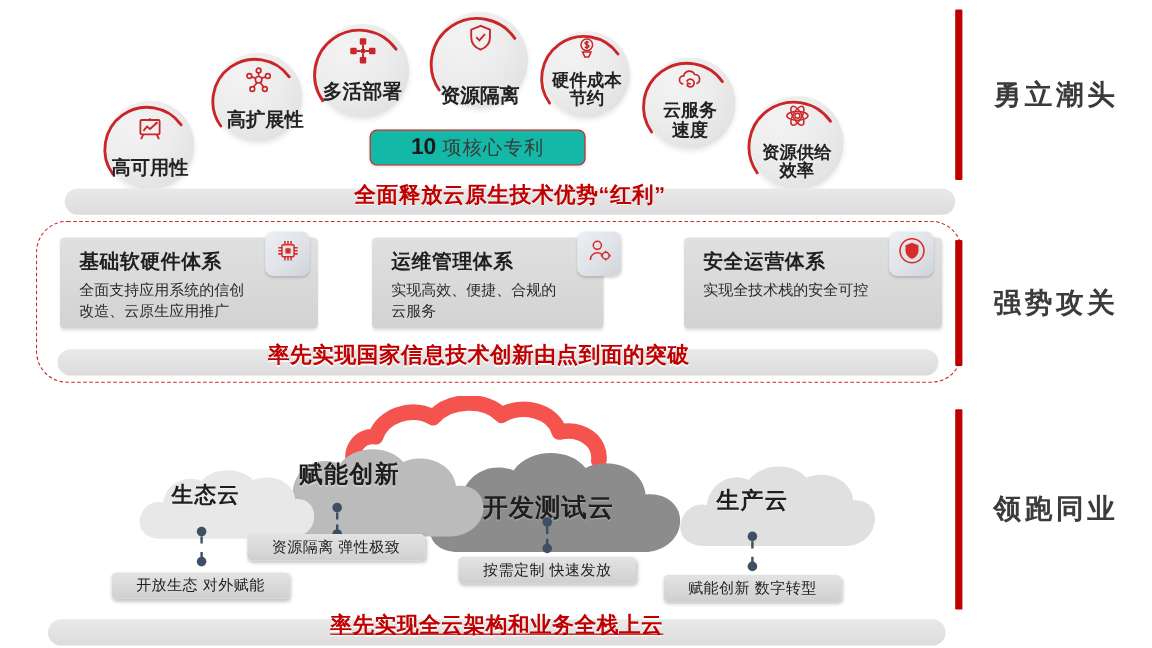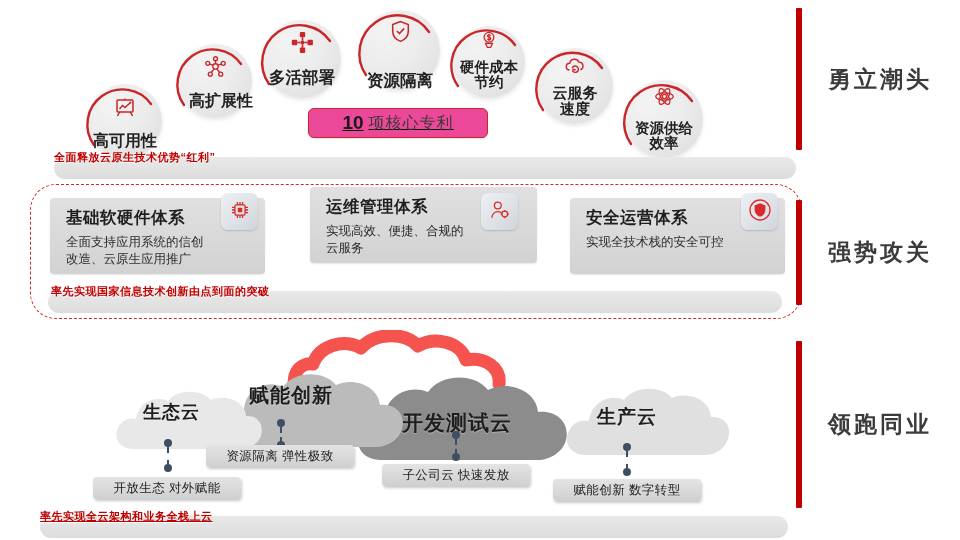--- a/index.html
+++ b/index.html
@@ -9,22 +9,22 @@
     position:relative;
   }
   .stage{position:absolute;left:0;top:0;width:960px;height:540px;}
 
   
   .banner-bar{
     position:absolute;height:22px;border-radius:11px;
     background:linear-gradient(180deg,#e9e9e9 0%,#e2e2e2 55%,#dcdcdc 100%);
   }
   .banner-text{
-    position:absolute;width:100%;text-align:left;
-    color:#c00000;font-weight:bold;font-size:11px;letter-spacing:.5px;
+    position:absolute;width:100%;text-align:center;
+    color:#c00000;font-weight:bold;font-size:18px;letter-spacing:.5px;
     text-shadow:0 1px 0 rgba(255,255,255,.9);
     white-space:nowrap;
   }
 
   
   .side-label{position:absolute;display:flex;align-items:center;}
   .side-bar{width:6px;background:#c00000;border-radius:1px;}
   .side-text{
     margin-left:26px;font-size:23px;font-weight:bold;color:#3b3b3b;
     letter-spacing:3px;white-space:nowrap;
@@ -43,23 +43,22 @@
   }
   .bubble-icon{
     position:absolute;left:0;right:0;display:flex;justify-content:center;
   }
   .bubble-label{
     position:relative;z-index:3;text-align:center;color:#222;
     font-weight:bold;line-height:1.08;white-space:nowrap;
   }
   .patent-badge{
     position:absolute;border:1.4px solid #c9262a;border-radius:6px;
-    background:#ec4899;display:flex;align-items:center;justify-content:center;
+    background:#14b8a6;display:flex;align-items:center;justify-content:center;
     box-shadow:0 1px 2px rgba(0,0,0,.12);
-    text-decoration:underline;
   }
   .patent-badge .num{font-size:19px;font-weight:bold;color:#1a1a1a;margin-right:5px;}
   .patent-badge .txt{font-size:16px;color:#3a3a3a;letter-spacing:1px;}
 
   
   .dashed-box{
     position:absolute;border:1.6px dashed #d0282e;border-radius:26px;
   }
   .syscard{
     position:absolute;border-radius:4px;
@@ -173,21 +172,21 @@
         <path d="M10,65 A31,31 0 1 1 67,24" fill="none" stroke="#c9262a" stroke-width="2.4" stroke-linecap="round"></path>
       </svg>
       <div class="bubble-icon" style="top:4px;">
         <svg width="22" height="22" viewBox="0 0 24 24" fill="none" stroke="#c9262a" stroke-width="1.4">
           <circle cx="12" cy="8" r="5.3"></circle>
           <path d="M13.8 6.2c-.5-.6-1.3-.9-2-.8-1 .1-1.5.8-1.4 1.4.2 1.4 3.4.8 3.5 2.3.1.7-.6 1.3-1.6 1.4-.8.1-1.6-.2-2.1-.8"></path>
           <path d="M12 4.3v7.6"></path>
           <path d="M8.2 14.6h7.6l-2 4.4h-3.6z"></path>
         </svg>
       </div>
-      <div class="bubble-label" style="font-size:14.5px;margin-bottom:6px;font-family:Liberation Mono, monospace;">硬件成本<br>节约</div>
+      <div class="bubble-label" style="font-size:14.5px;margin-bottom:6px;">硬件成本<br>节约</div>
     </div>
 
     <div class="bubble" style="left:537px;top:48px;width:76px;height:76px;">
       <svg class="bubble-arc" width="86" height="86" viewBox="0 0 86 86">
         <path d="M11,67 A33,33 0 1 1 70,25" fill="none" stroke="#c9262a" stroke-width="2.4" stroke-linecap="round"></path>
       </svg>
       <div class="bubble-icon" style="top:6px;">
         <svg width="24" height="24" viewBox="0 0 24 24" fill="none" stroke="#c9262a" stroke-width="1.4">
           <path d="M6.5 16a3.4 3.4 0 0 1 .3-6.8 4.8 4.8 0 0 1 9.1-1.1 3.9 3.9 0 0 1 1.4 7.6"></path>
           <path d="M9.2 14.2a3.2 3.2 0 1 1 .9 3.4"></path>
@@ -232,21 +231,21 @@
     <div class="syscard-icon" style="left:221px;top:193px;">
       <span>
         <svg width="22" height="22" viewBox="0 0 24 24" fill="none" stroke="#d92b2b" stroke-width="1.4">
           <rect x="6.5" y="6.5" width="11" height="11" rx="1.2"></rect>
           <rect x="9.6" y="9.6" width="4.8" height="4.8" rx="0.6" fill="#d92b2b" stroke="none"></rect>
           <path d="M9.2 6.5V3.2M12 6.5V3.2M14.8 6.5V3.2M9.2 20.8v-3.3M12 20.8v-3.3M14.8 20.8v-3.3M6.5 9.2H3.2M6.5 12H3.2M6.5 14.8H3.2M20.8 9.2h-3.3M20.8 12h-3.3M20.8 14.8h-3.3"></path>
         </svg>
       </span>
     </div>
 
-    <div class="syscard" style="left:310px;top:187px;width:193px;height:76px;padding-left:34px;">
+    <div class="syscard" style="left:310px;top:198px;width:193px;height:76px;">
       <div class="syscard-title">运维管理体系</div>
       <div class="syscard-desc">实现高效、便捷、合规的
 云服务</div>
     </div>
     <div class="syscard-icon" style="left:481px;top:193px;">
       <span>
         <svg width="22" height="22" viewBox="0 0 24 24" fill="none" stroke="#d92b2b" stroke-width="1.4">
           <circle cx="9.6" cy="7" r="3.7"></circle>
           <path d="M3.2 20.4c0-3.9 2.9-6.6 6.4-6.6 1.6 0 3 .5 4.1 1.4"></path>
           <circle cx="17.2" cy="16.4" r="3.1"></circle>
@@ -262,21 +261,21 @@
     <div class="syscard-icon" style="left:741px;top:193px;">
       <span>
         <svg width="24" height="24" viewBox="0 0 24 24" fill="none">
           <circle cx="12" cy="12" r="10" fill="none" stroke="#d92b2b" stroke-width="1.3"></circle>
           <path d="M12 5.2 6.6 7.4v4.3c0 3.3 2.2 5.9 5.4 7.1 3.2-1.2 5.4-3.8 5.4-7.1V7.4z" fill="#d92b2b"></path>
         </svg>
       </span>
     </div>
 
     <div class="banner-bar" style="left:48px;top:291px;width:734px;"></div>
-    <div class="banner-text" style="left:51px;top:284px;width:734px;">率先实现国家信息技术创新由点到面的突破</div>
+    <div class="banner-text" style="left:32px;top:284px;width:734px;">率先实现国家信息技术创新由点到面的突破</div>
   </div>
 
   <div>
 
     <svg style="position:absolute;left:285px;top:330px;" width="260" height="70" viewBox="0 0 260 70">
       <path d="M13,62 C3,48 14,32 28,34 C34,16 58,8 76,18 C90,2 120,2 133,16 C150,6 176,12 181,30 C200,26 216,38 214,54" fill="none" stroke="#f4534e" stroke-width="13" stroke-linecap="round" stroke-linejoin="round"></path>
     </svg>
 
     <svg style="position:absolute;left:352px;top:372px;" width="222" height="90" viewBox="0 0 222 90">
       <path d="M30,88 C10,88 2,74 8,60 C12,48 24,44 32,46 C34,24 56,12 76,20 C88,2 122,0 136,18 C156,8 184,18 186,40 C206,38 218,52 214,68 C211,80 198,88 186,88 Z" fill="#8c8c8c"></path>
@@ -304,21 +303,21 @@
     <div class="callout" style="left:93px;top:477px;width:148px;height:22px;">开放生态  对外赋能</div>
 
     <div class="dot" style="left:277px;top:419px;"></div>
     <div class="dash-line" style="left:280px;top:427px;height:16px;"></div>
     <div class="dot" style="left:277px;top:441px;"></div>
     <div class="callout" style="left:206px;top:445px;width:148px;height:22px;">资源隔离  弹性极致</div>
 
     <div class="dot" style="left:452px;top:431px;"></div>
     <div class="dash-line" style="left:455px;top:439px;height:16px;"></div>
     <div class="dot" style="left:452px;top:453px;"></div>
-    <div class="callout" style="left:382px;top:464px;width:148px;height:22px;">子公司云  快速发放</div>
+    <div class="callout" style="left:382px;top:464px;width:148px;height:22px;">按需定制  快速发放</div>
 
     <div class="dot" style="left:623px;top:443px;"></div>
     <div class="dash-line" style="left:626px;top:451px;height:19px;"></div>
     <div class="dot" style="left:623px;top:468px;"></div>
     <div class="callout" style="left:553px;top:479px;width:148px;height:22px;">赋能创新  数字转型</div>
 
     <div class="banner-bar" style="left:40px;top:516px;width:748px;"></div>
     <div class="banner-text" style="left:40px;top:509px;width:748px;text-decoration:underline;">率先实现全云架构和业务全栈上云</div>
   </div>
 

